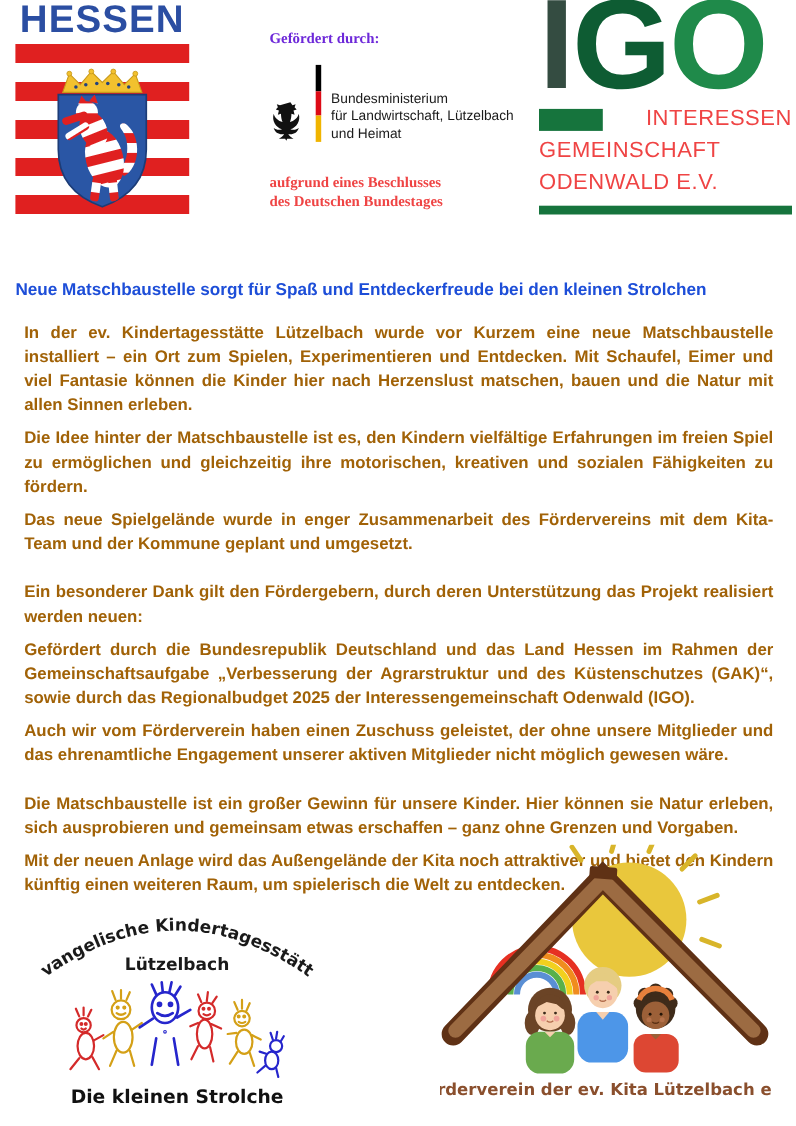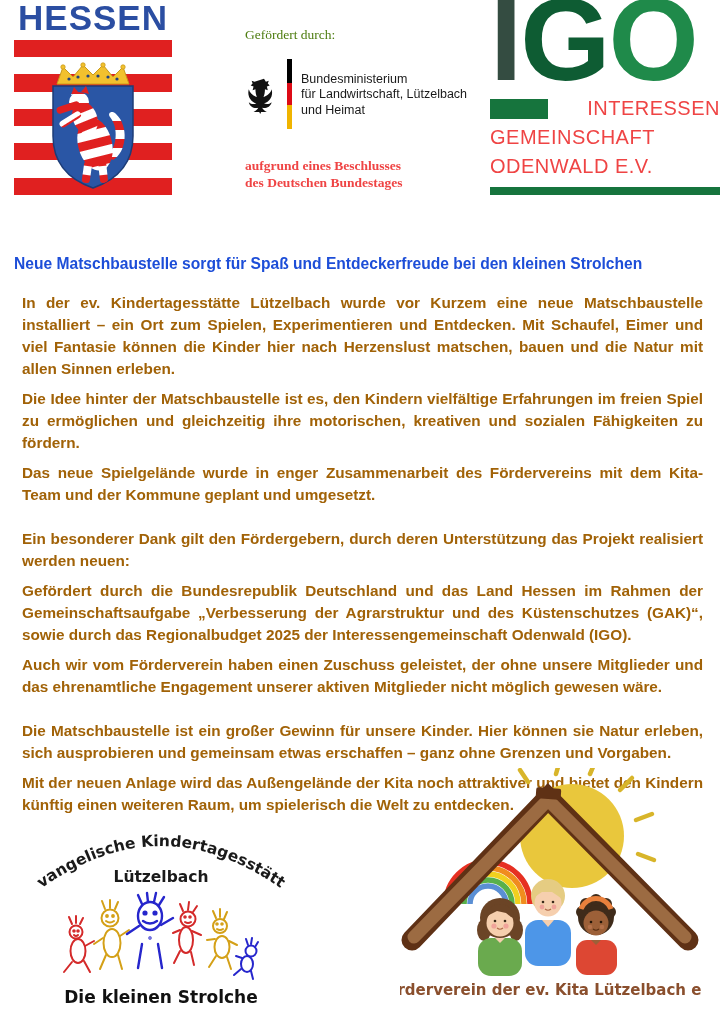--- a/index.html
+++ b/index.html
@@ -8,22 +8,22 @@
 
   
   .hessen{position:absolute;left:14px;top:0;width:158px;}
   .hessen-word{font-weight:bold;font-size:35px;line-height:36px;color:#2b4ea2;letter-spacing:1px;text-align:center;}
   .hessen-flag{position:relative;margin-top:4px;width:158px;height:155px;
        background:repeating-linear-gradient(#e02020 0 17.2px,#ffffff 17.2px 34.4px);}
   .hessen-shield{position:absolute;left:29px;top:18px;}
 
   
   .ministry{position:absolute;left:245px;top:27px;width:240px;font-family:"Liberation Serif",serif;}
-  .gefoerdert{font-size:13.5px;font-weight:400;color:#4d7c0f;}
-  .bmel-row{display:flex;align-items:center;margin-top:16px;}
+  .gefoerdert{font-size:13.5px;font-weight:700;color:#6d28d9;}
+  .bmel-row{display:flex;align-items:flex-end;margin-top:16px;}
   .bmel-eagle{width:38px;height:40px;margin-top:2px;}
   .bmel-bar{width:5px;height:70px;margin-left:4px;display:flex;flex-direction:column;}
   .bmel-bar .b{flex:0 0 24px;background:#000;}
   .bmel-bar .r{flex:0 0 22px;background:#dd0b16;}
   .bmel-bar .g{flex:0 0 24px;background:#f0b400;}
   .bmel-name{margin-left:9px;font-family:"Liberation Sans",sans-serif;font-size:12.5px;line-height:15.5px;
              font-weight:500;color:#1a1a1a;padding-top:2px;}
   .bmel-note{margin-top:28px;font-size:13.5px;line-height:17px;font-weight:600;color:#ef4444;}
 
   

